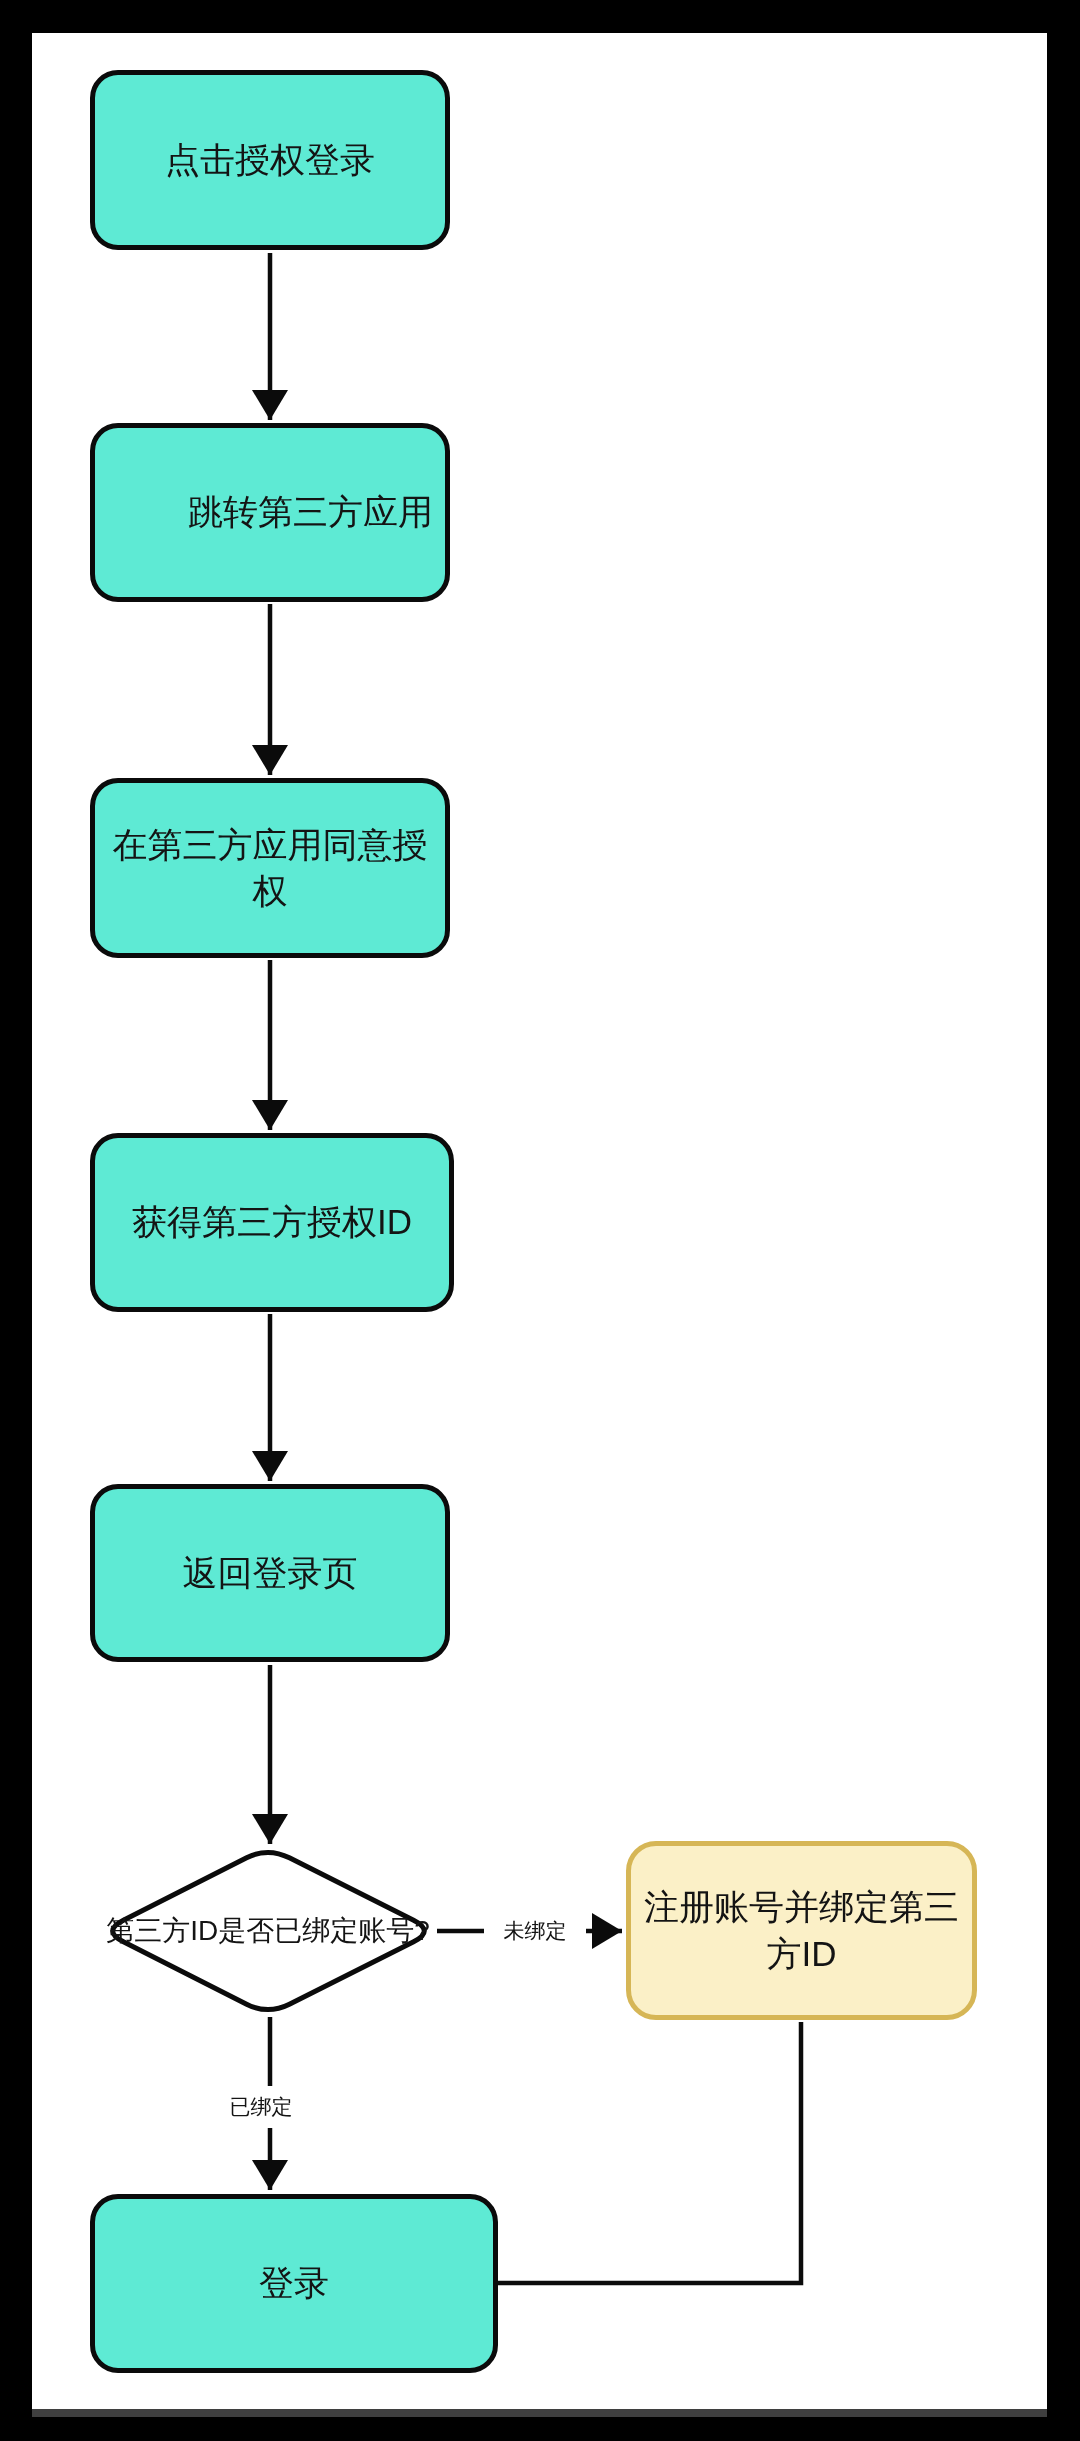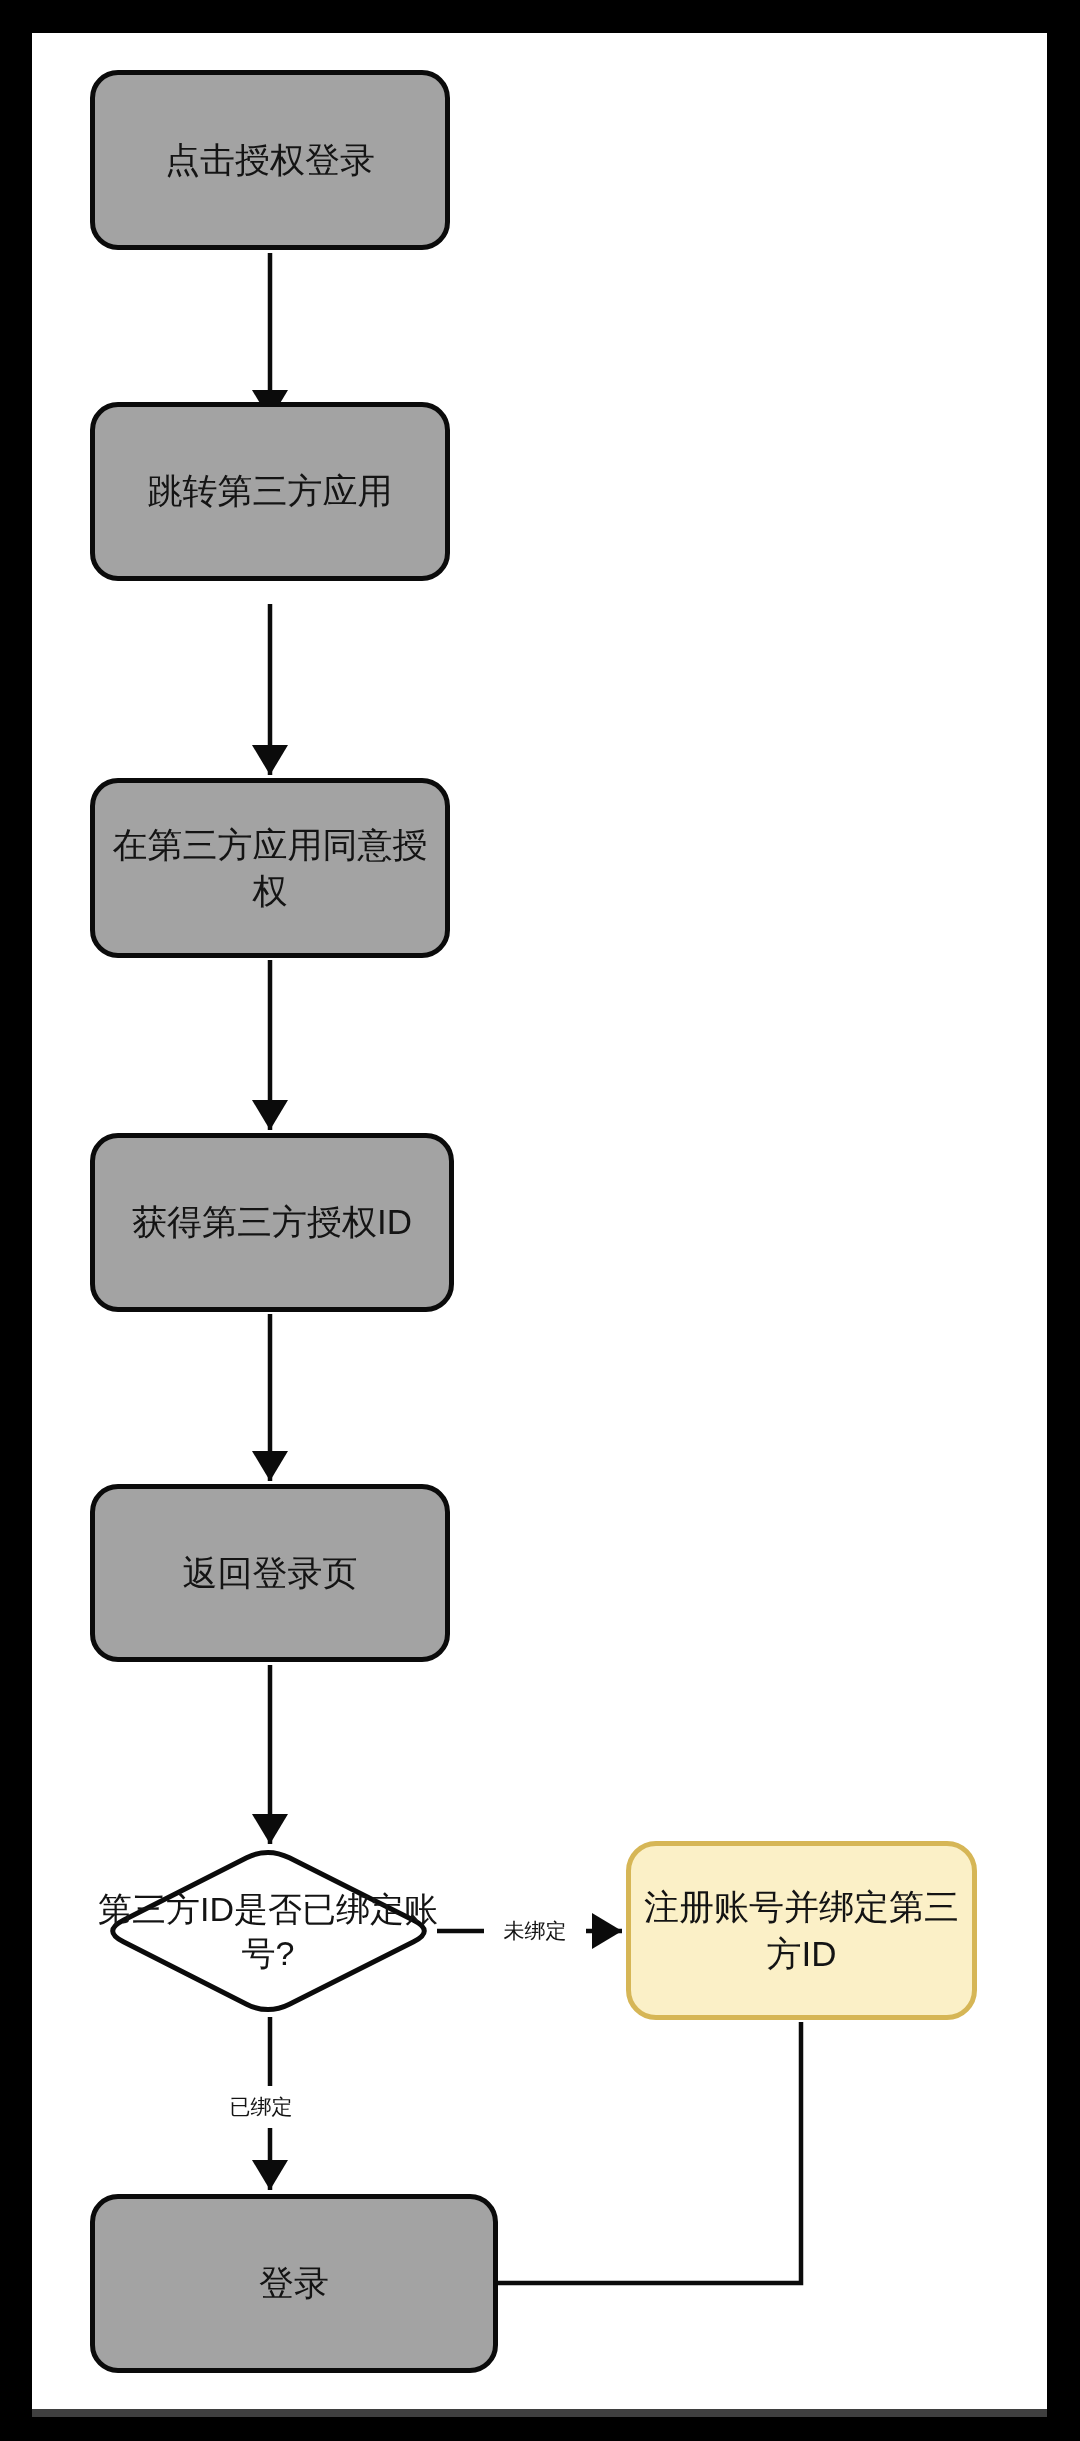--- a/index.html
+++ b/index.html
@@ -14,40 +14,40 @@
     position:absolute;left:32px;top:33px;width:1015px;height:2376px;
     background:#ffffff;
   }
   .bottom-strip{
     position:absolute;left:32px;top:2409px;width:1015px;height:8px;
     background:#3f3f3f;
   }
   svg.connectors{position:absolute;left:0;top:0;width:1080px;height:2441px;}
   .node{
     position:absolute;box-sizing:border-box;
-    background:#a3a3a3;border:5px solid #0b0b0b;border-radius:28px;
+    background:#5eead4;border:5px solid #0b0b0b;border-radius:28px;
     display:flex;align-items:center;justify-content:center;
     text-align:center;color:#141414;font-size:35px;line-height:1.32;
     padding:0 12px;
   }
   .n1{left:90px;top:70px;width:360px;height:180px;}
-  .n2{left:90px;top:402px;width:360px;height:179px;}
+  .n2{left:90px;top:423px;width:360px;height:179px;justify-content:flex-end;}
   .n3{left:90px;top:778px;width:360px;height:180px;}
   .n4{left:90px;top:1133px;width:364px;height:179px;}
   .n5{left:90px;top:1484px;width:360px;height:178px;}
   .n7{
     left:626px;top:1841px;width:351px;height:179px;
     background:#fbf0c7;border-color:#d6b656;border-radius:30px;
     padding:16px 8px;
   }
   .n8{left:90px;top:2194px;width:408px;height:179px;}
   .diamond-label{
     position:absolute;left:98px;top:1847px;width:340px;height:168px;
     display:flex;align-items:center;justify-content:center;
-    text-align:center;color:#141414;font-size:34px;line-height:1.3;
+    text-align:center;color:#141414;font-size:28px;line-height:1.3;
     background:transparent;border:none;
   }
   .edge-label{
     position:absolute;box-sizing:border-box;
     background:#ffffff;color:#141414;font-size:21px;
     display:flex;align-items:center;justify-content:center;
     text-align:center;
   }
   .el-unbound{left:484px;top:1910px;width:102px;height:42px;}
   .el-bound{left:210px;top:2086px;width:102px;height:42px;}

